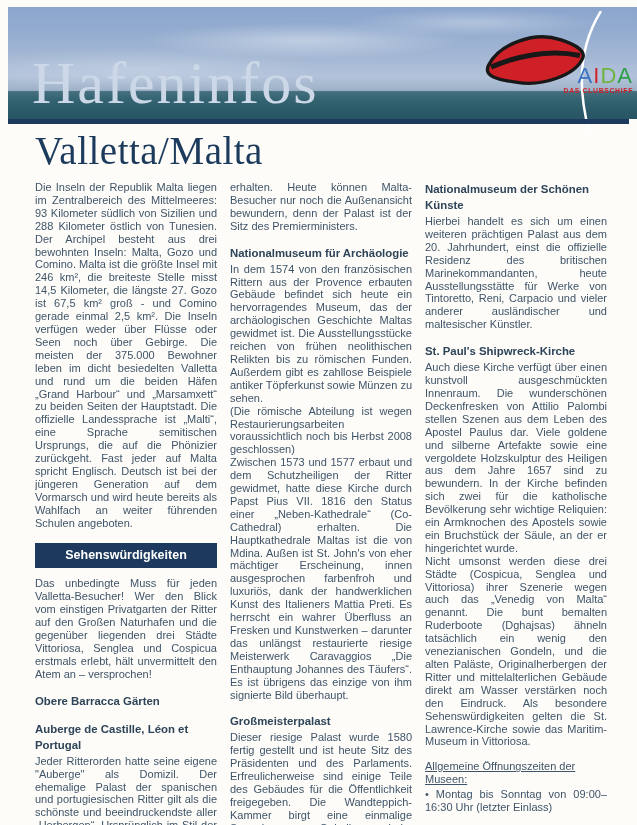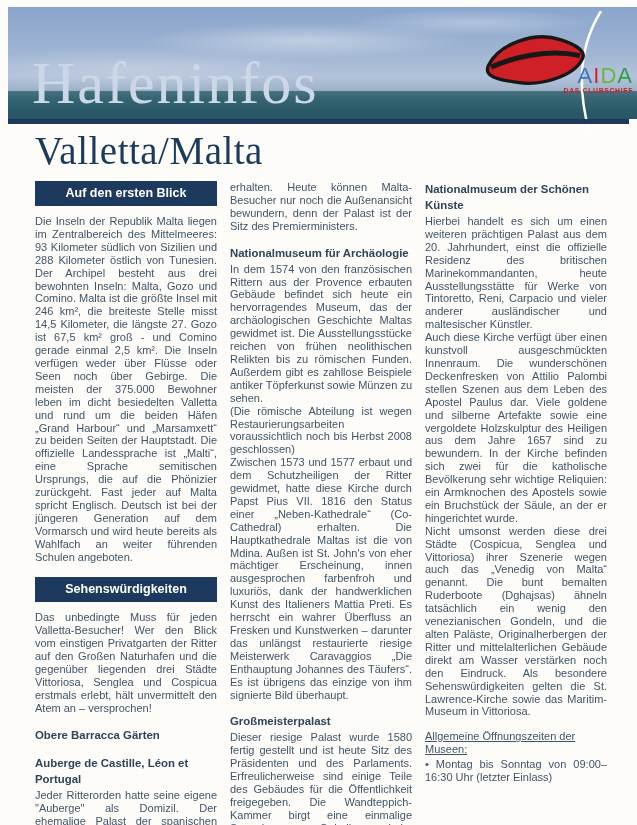--- a/index.html
+++ b/index.html
@@ -89,40 +89,40 @@
       <div class="aida-letters"><span style="color: rgb(58, 116, 192);">A</span><span style="color: rgb(210, 35, 42);">I</span><span style="color: rgb(110, 180, 63);">D</span><span style="color: rgb(47, 158, 73);">A</span></div>
       <div class="aida-tagline">DAS CLUBSCHIFF</div>
     </div>
   </div>
   <div class="header-rule"></div>
 
   <h2 class="page-title">Valletta/Malta</h2>
 
   <div class="columns">
     <div class="column">
-        <div class="blk blk-box">Auf den ersten Blick</div>
         <div class="blk blk-p">Die Inseln der Republik Malta liegen im Zentralbereich des Mittelmeeres: 93 Kilometer südlich von Sizilien und 288 Kilometer östlich von Tunesien. Der Archipel besteht aus drei bewohnten Inseln: Malta, Gozo und Comino. Malta ist die größte Insel mit 246 km², die breiteste Stelle misst 14,5 Kilometer, die längste 27. Gozo ist 67,5 km² groß - und Comino gerade einmal 2,5 km². Die Inseln verfügen weder über Flüsse oder Seen noch über Gebirge. Die meisten der 375.000 Bewohner leben im dicht besiedelten Valletta und rund um die beiden Häfen „Grand Harbour“ und „Marsamxett“ zu beiden Seiten der Hauptstadt. Die offizielle Landessprache ist „Malti“, eine Sprache semitischen Ursprungs, die auf die Phönizier zurückgeht. Fast jeder auf Malta spricht Englisch. Deutsch ist bei der jüngeren Generation auf dem Vormarsch und wird heute bereits als Wahlfach an weiter führenden Schulen angeboten.</div>
         <div class="blk blk-box">Sehenswürdigkeiten</div>
         <div class="blk blk-p">Das unbedingte Muss für jeden Valletta-Besucher! Wer den Blick vom einstigen Privatgarten der Ritter auf den Großen Naturhafen und die gegenüber liegenden drei Städte Vittoriosa, Senglea und Cospicua erstmals erlebt, hält unvermittelt den Atem an – versprochen!</div>
         <div class="blk blk-h">Obere Barracca Gärten</div>
         <div class="blk blk-h">Auberge de Castille, Léon et Portugal</div>
         <div class="blk blk-p">Jeder Ritterorden hatte seine eigene "Auberge" als Domizil. Der ehemalige Palast der spanischen und portugiesischen Ritter gilt als die schönste und beeindruckendste aller „Herbergen“. Ursprünglich im Stil der Renaissance erbaut, hat das Gebäude im Jahre 1744 eine neue Barock-Fassade</div>
       </div>
     <div class="column">
         <div class="blk blk-p">erhalten. Heute können Malta-Besucher nur noch die Außenansicht bewundern, denn der Palast ist der Sitz des Premierministers.</div>
         <div class="blk blk-h">Nationalmuseum für Archäologie</div>
         <div class="blk blk-p">In dem 1574 von den französischen Rittern aus der Provence erbauten Gebäude befindet sich heute ein hervorragendes Museum, das der archäologischen Geschichte Maltas gewidmet ist. Die Ausstellungsstücke reichen von frühen neolithischen Relikten bis zu römischen Funden. Außerdem gibt es zahllose Beispiele antiker Töpferkunst sowie Münzen zu sehen.</div>
         <div class="blk blk-p">(Die römische Abteilung ist wegen Restaurierungsarbeiten voraussichtlich noch bis Herbst 2008 geschlossen)</div>
         <div class="blk blk-p">Zwischen 1573 und 1577 erbaut und dem Schutzheiligen der Ritter gewidmet, hatte diese Kirche durch Papst Pius VII. 1816 den Status einer „Neben-Kathedrale“ (Co-Cathedral) erhalten. Die Hauptkathedrale Maltas ist die von Mdina. Außen ist St. John's von eher mächtiger Erscheinung, innen ausgesprochen farbenfroh und luxuriös, dank der handwerklichen Kunst des Italieners Mattia Preti. Es herrscht ein wahrer Überfluss an Fresken und Kunstwerken – darunter das unlängst restaurierte riesige Meisterwerk Caravaggios „Die Enthauptung Johannes des Täufers“. Es ist übrigens das einzige von ihm signierte Bild überhaupt.</div>
         <div class="blk blk-h">Großmeisterpalast</div>
         <div class="blk blk-p">Dieser riesige Palast wurde 1580 fertig gestellt und ist heute Sitz des Präsidenten und des Parlaments. Erfreulicherweise sind einige Teile des Gebäudes für die Öffentlichkeit freigegeben. Die Wandteppich-Kammer birgt eine einmalige Sammlung von Gobelins und im Waffenlager befindet sich eine phantastische Kollektion alter Waffen und Rüstungen.</div>
       </div>
     <div class="column">
         <div class="blk blk-h">Nationalmuseum der Schönen Künste</div>
         <div class="blk blk-p">Hierbei handelt es sich um einen weiteren prächtigen Palast aus dem 20. Jahrhundert, einst die offizielle Residenz des britischen Marinekommandanten, heute Ausstellungsstätte für Werke von Tintoretto, Reni, Carpacio und vieler anderer ausländischer und maltesischer Künstler.</div>
+        <div class="blk blk-h">St. Paul's Shipwreck-Kirche</div>
         <div class="blk blk-p">Auch diese Kirche verfügt über einen kunstvoll ausgeschmückten Innenraum. Die wunderschönen Deckenfresken von Attilio Palombi stellen Szenen aus dem Leben des Apostel Paulus dar. Viele goldene und silberne Artefakte sowie eine vergoldete Holzskulptur des Heiligen aus dem Jahre 1657 sind zu bewundern. In der Kirche befinden sich zwei für die katholische Bevölkerung sehr wichtige Reliquien: ein Armknochen des Apostels sowie ein Bruchstück der Säule, an der er hingerichtet wurde.</div>
         <div class="blk blk-p">Nicht umsonst werden diese drei Städte (Cospicua, Senglea und Vittoriosa) ihrer Szenerie wegen auch das „Venedig von Malta“ genannt. Die bunt bemalten Ruderboote (Dghajsas) ähneln tatsächlich ein wenig den venezianischen Gondeln, und die alten Paläste, Originalherbergen der Ritter und mittelalterlichen Gebäude direkt am Wasser verstärken noch den Eindruck. Als besondere Sehenswürdigkeiten gelten die St. Lawrence-Kirche sowie das Maritim-Museum in Vittoriosa.</div>
         <div class="blk blk-u">Allgemeine Öffnungszeiten der Museen:</div>
         <div class="blk blk-p">• Montag bis Sonntag von 09:00–16:30 Uhr (letzter Einlass)</div>
       </div>
   </div>
 
 </div>
 
 </body></html>

